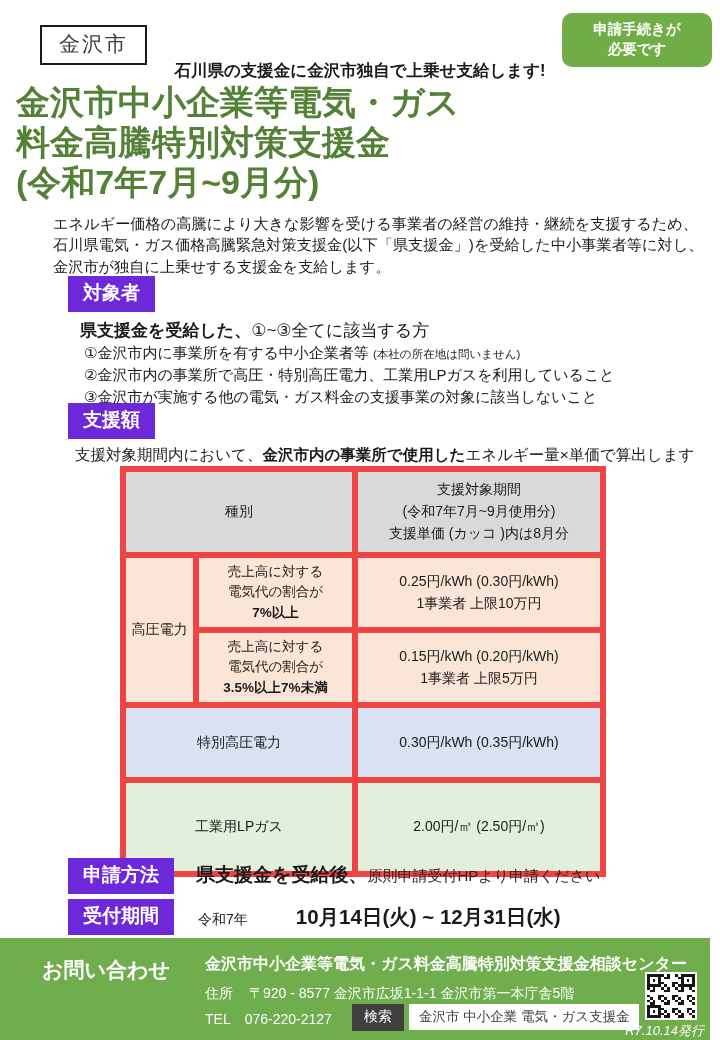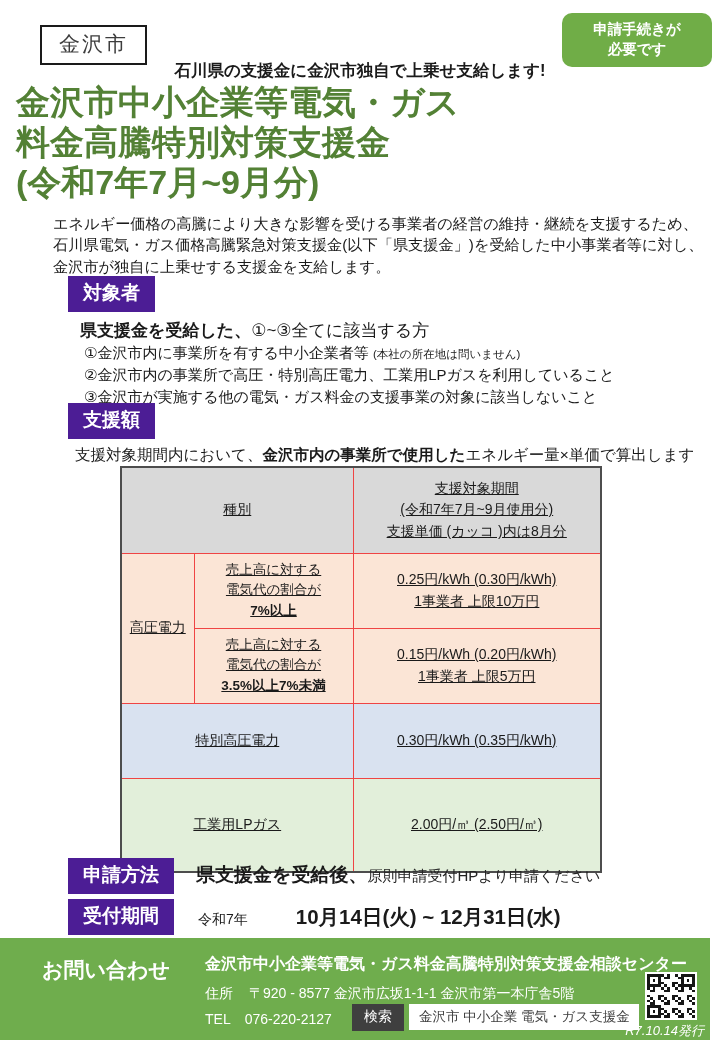--- a/index.html
+++ b/index.html
@@ -10,38 +10,38 @@
             padding:3px 17px 5px;font-size:21px;color:#3d3d3d;letter-spacing:2px;}
 
   .badge{position:absolute;right:8px;top:13px;width:150px;background:#70ad47;border-radius:10px;
          color:#fff;font-weight:bold;font-size:14.5px;line-height:1.4;text-align:center;padding:6px 0 7px;}
 
   .lead{position:absolute;left:0;top:60px;width:100%;text-align:center;font-size:16.5px;font-weight:bold;}
   .title{position:absolute;left:16px;top:82px;width:100%;text-align:left;color:#538135;
          font-weight:bold;font-size:34px;line-height:1.18;}
   .intro{position:absolute;left:53px;top:213px;font-size:15.2px;line-height:1.4;white-space:pre-line;}
 
-  .sec-label{position:absolute;background:#4c1d95;color:#fff;font-weight:bold;
+  .sec-label{position:absolute;background:#6d28d9;color:#fff;font-weight:bold;
              font-size:19px;padding:4px 15px 6px;}
   .lbl-taisho{left:68px;top:276px;}
   .lbl-shien{left:68px;top:403px;}
   .lbl-shinsei{left:68px;top:858px;}
   .lbl-uketsuke{left:68px;top:899px;}
 
   .heading{position:absolute;left:80px;top:319px;font-size:17px;}
   .heading .bold{font-weight:bold;}
   .items{position:absolute;left:84px;top:342px;font-size:15px;line-height:1.48;}
   .items .note{font-size:11.5px;}
 
   .amount-desc{position:absolute;left:75px;top:445px;font-size:15.5px;}
   .amount-desc .bold{font-weight:bold;}
 
   .subsidy-table{position:absolute;left:120px;top:466px;border-collapse:collapse;
                  table-layout:fixed;border:2px solid #4d4d4d;}
-  .subsidy-table td,.subsidy-table th{border:1px solid #ef4444;padding:2px;vertical-align:middle;text-decoration:underline;}
+  .subsidy-table td,.subsidy-table th{border:6px solid #ef4444;padding:2px;vertical-align:middle;}
   .subsidy-table th{background:#d9d9d9;font-weight:normal;font-size:14px;text-align:center;
                     white-space:pre-line;line-height:1.55;}
   .cell-cat{font-size:14px;text-align:center;}
   .cell-cond{font-size:13.5px;text-align:center;line-height:1.5;}
   .cell-cond .bold{font-weight:bold;}
   .cell-price{font-size:14px;text-align:center;white-space:pre-line;line-height:1.55;}
   .row-pink td{background:#fbe5d6;}
   .row-blue td{background:#d9e2f0;}
   .row-green td{background:#e2efda;}
 

